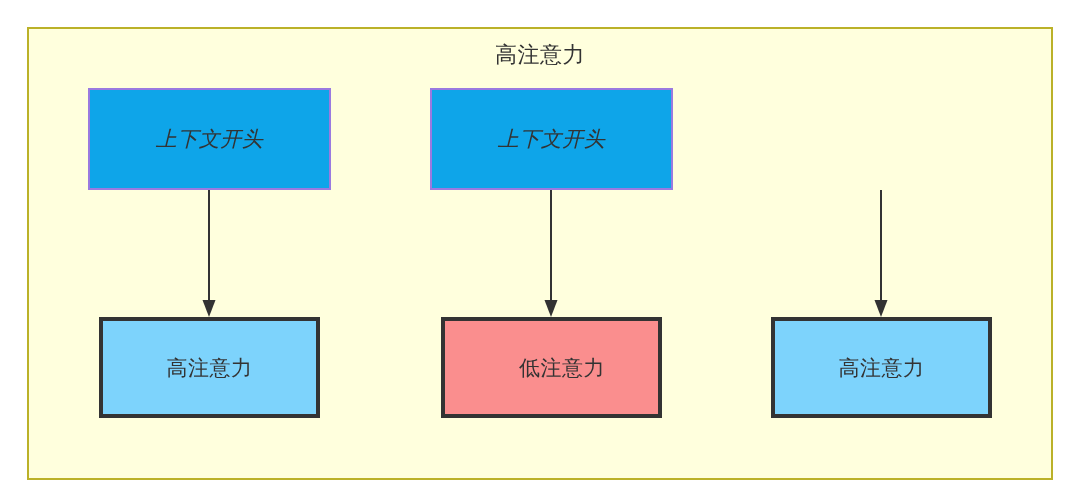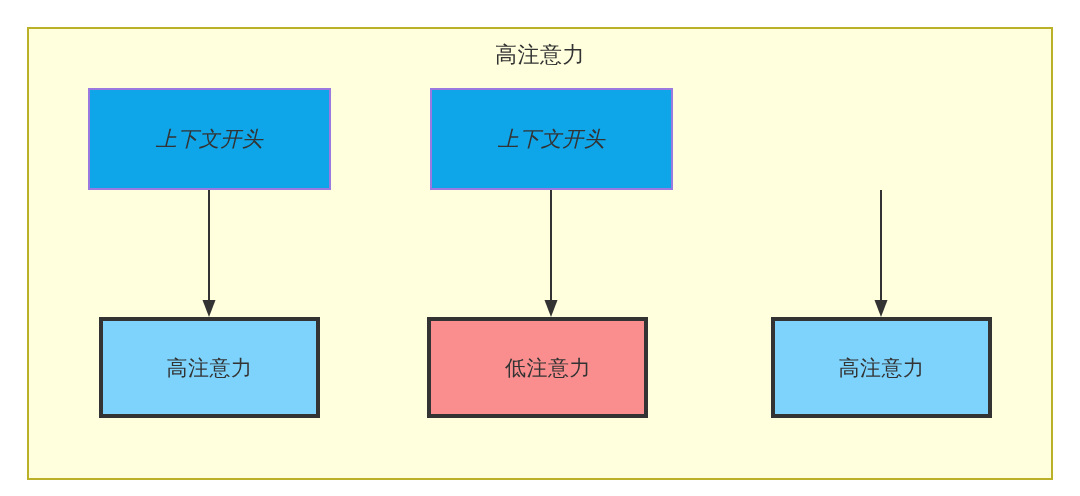--- a/index.html
+++ b/index.html
@@ -77,21 +77,21 @@
 
   .node.attention.high { background: #7dd3fc; }
   .node.attention.low  { background: #fa8e8e; }
 
   
   .col-1.context    { left: 88px; }
   .col-2.context    { left: 430px; }
   .col-3.context    { left: 760px; }
 
   .col-1.attention  { left: 99px; }
-  .col-2.attention  { left: 427px; padding-left: 21px; }
+  .col-2.attention  { left: 441px; padding-left: 21px; }
   .col-3.attention  { left: 771px; }
 
   
   .edge {
     position: absolute;
     top: 190px;
     width: 16px;
     height: 128px;
     overflow: visible;
   }

